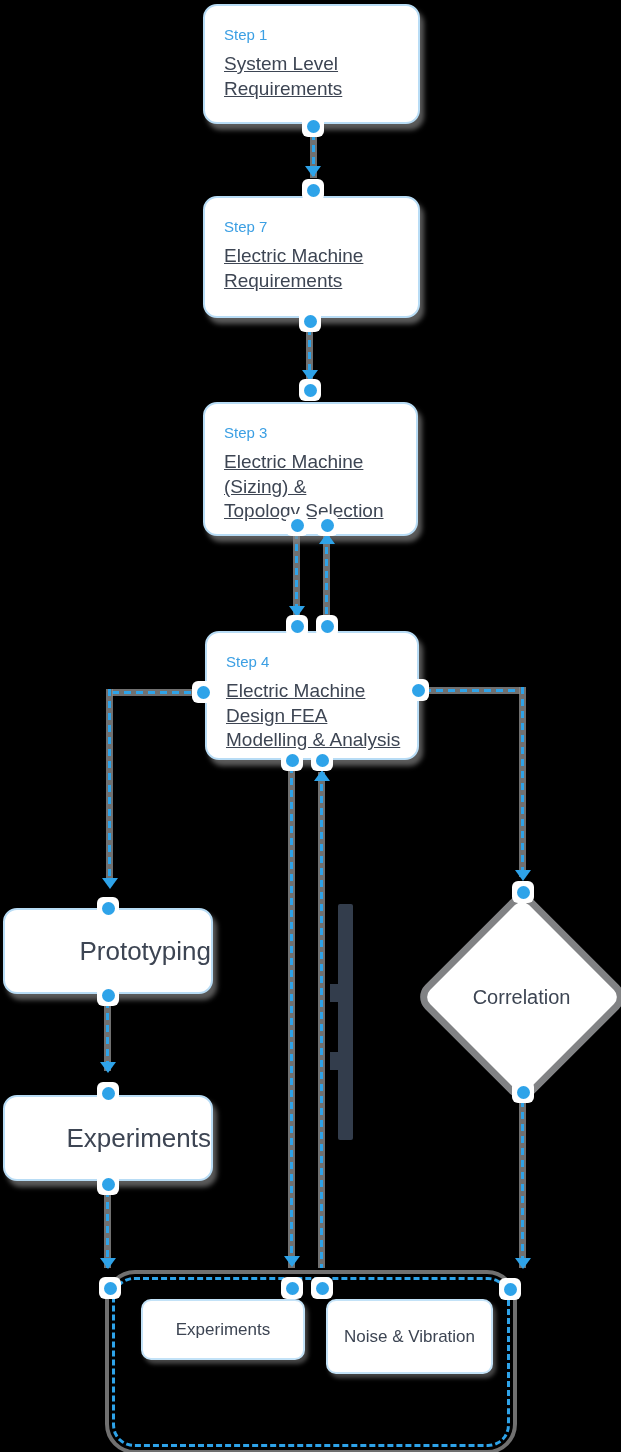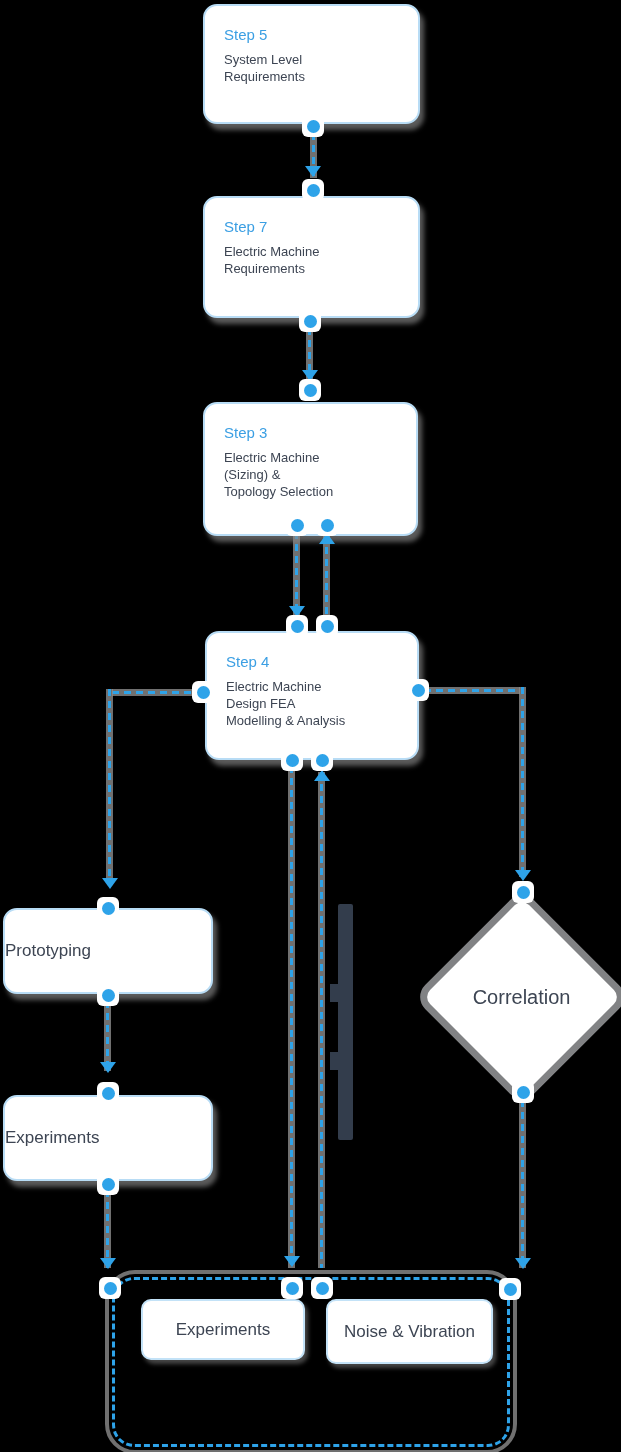--- a/index.html
+++ b/index.html
@@ -20,29 +20,29 @@
   .canvas{position:absolute;inset:0;}
 
   
   .step-box{
     position:absolute;background:#fff;
     border:2px solid var(--box-border);border-radius:14px;
     box-shadow:4px 6px 5px rgba(140,140,140,0.65);
     padding:20px 12px 0 19px;z-index:2;
   }
   .step-label{color:var(--label-blue);font-size:15px;font-weight:500;margin-bottom:9px;}
-  .step-title{font-size:13px;line-height:1.3;font-weight:500;white-space:pre-line;color:var(--text);}
+  .step-title{font-size:19px;line-height:1.3;font-weight:500;white-space:pre-line;color:var(--text);text-decoration:underline;}
 
   
   .flow-box{
     position:absolute;background:#fff;
     border:2px solid var(--box-border);border-radius:14px;
     box-shadow:4px 6px 5px rgba(140,140,140,0.65);
-    display:flex;align-items:center;justify-content:flex-start;
-    font-size:17px;font-weight:400;z-index:2;color:var(--text);
+    display:flex;align-items:center;justify-content:flex-end;
+    font-size:26px;font-weight:400;z-index:2;color:var(--text);padding-left:14px;
   }
 
   
   .diamond{
     position:absolute;left:452px;top:927px;width:140px;height:140px;
     background:#fff;border-radius:10px;transform:rotate(45deg);
     box-shadow:0 0 0 7px rgba(235,237,240,0.55);
     display:flex;align-items:center;justify-content:center;z-index:2;
   }
   .diamond span{transform:rotate(-45deg);font-size:20px;color:var(--text);white-space:nowrap;}
@@ -82,21 +82,21 @@
     display:flex;align-items:center;justify-content:center;
     font-size:17px;color:var(--text);
   }
 </style>
 </head>
 <body>
 
 <div class="canvas">
 
   <div class="step-box" style="left:203px;top:4px;width:217px;height:120px;">
-    <div class="step-label">Step 5</div>
+    <div class="step-label">Step 1</div>
     <div class="step-title">System Level
 Requirements</div>
   </div>
 
   <div class="step-box" style="left:203px;top:196px;width:217px;height:122px;">
     <div class="step-label">Step 7</div>
     <div class="step-title">Electric Machine
 Requirements</div>
   </div>
 
@@ -160,21 +160,21 @@
   <div class="conn-v" style="left:519px;top:687px;height:190px;"></div>
   <div class="arr-down" style="left:515px;top:870px;"></div>
 
   <div class="conn-v" style="left:519px;top:1100px;height:168px;"></div>
   <div class="arr-down" style="left:515px;top:1258px;"></div>
 
   <div class="group">
     <div class="group-box" style="left:26px;top:19px;width:164px;height:61px;">
       <span>Experiments</span>
     </div>
-    <div class="group-box" style="left:211px;top:19px;width:167px;height:65px;">
+    <div class="group-box" style="left:211px;top:19px;width:167px;height:75px;">
       <span>Noise &amp; Vibration</span>
     </div>
   </div>
 
   <div class="halo" style="left:302px;top:115px">
       <div class="dot"></div>
     </div>
   <div class="halo" style="left:302px;top:179px">
       <div class="dot"></div>
     </div>

